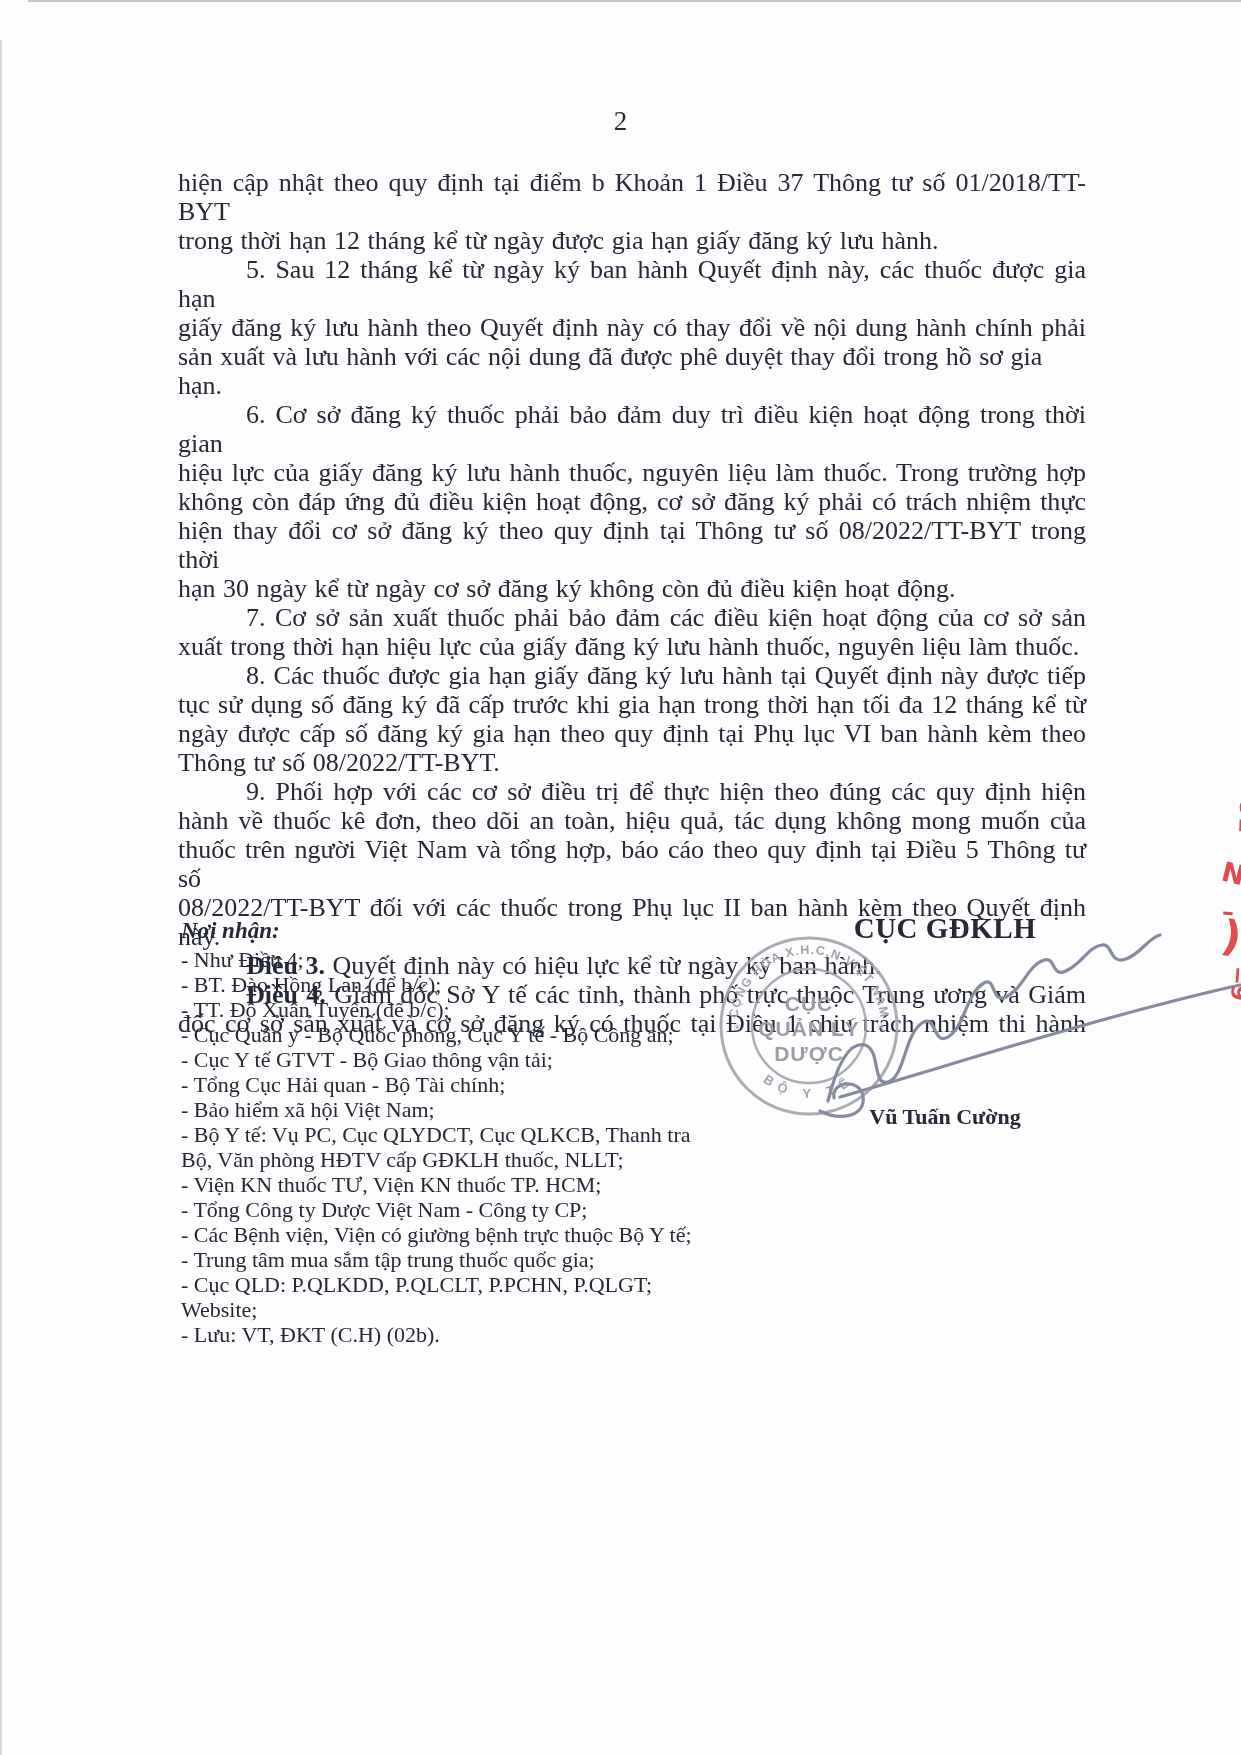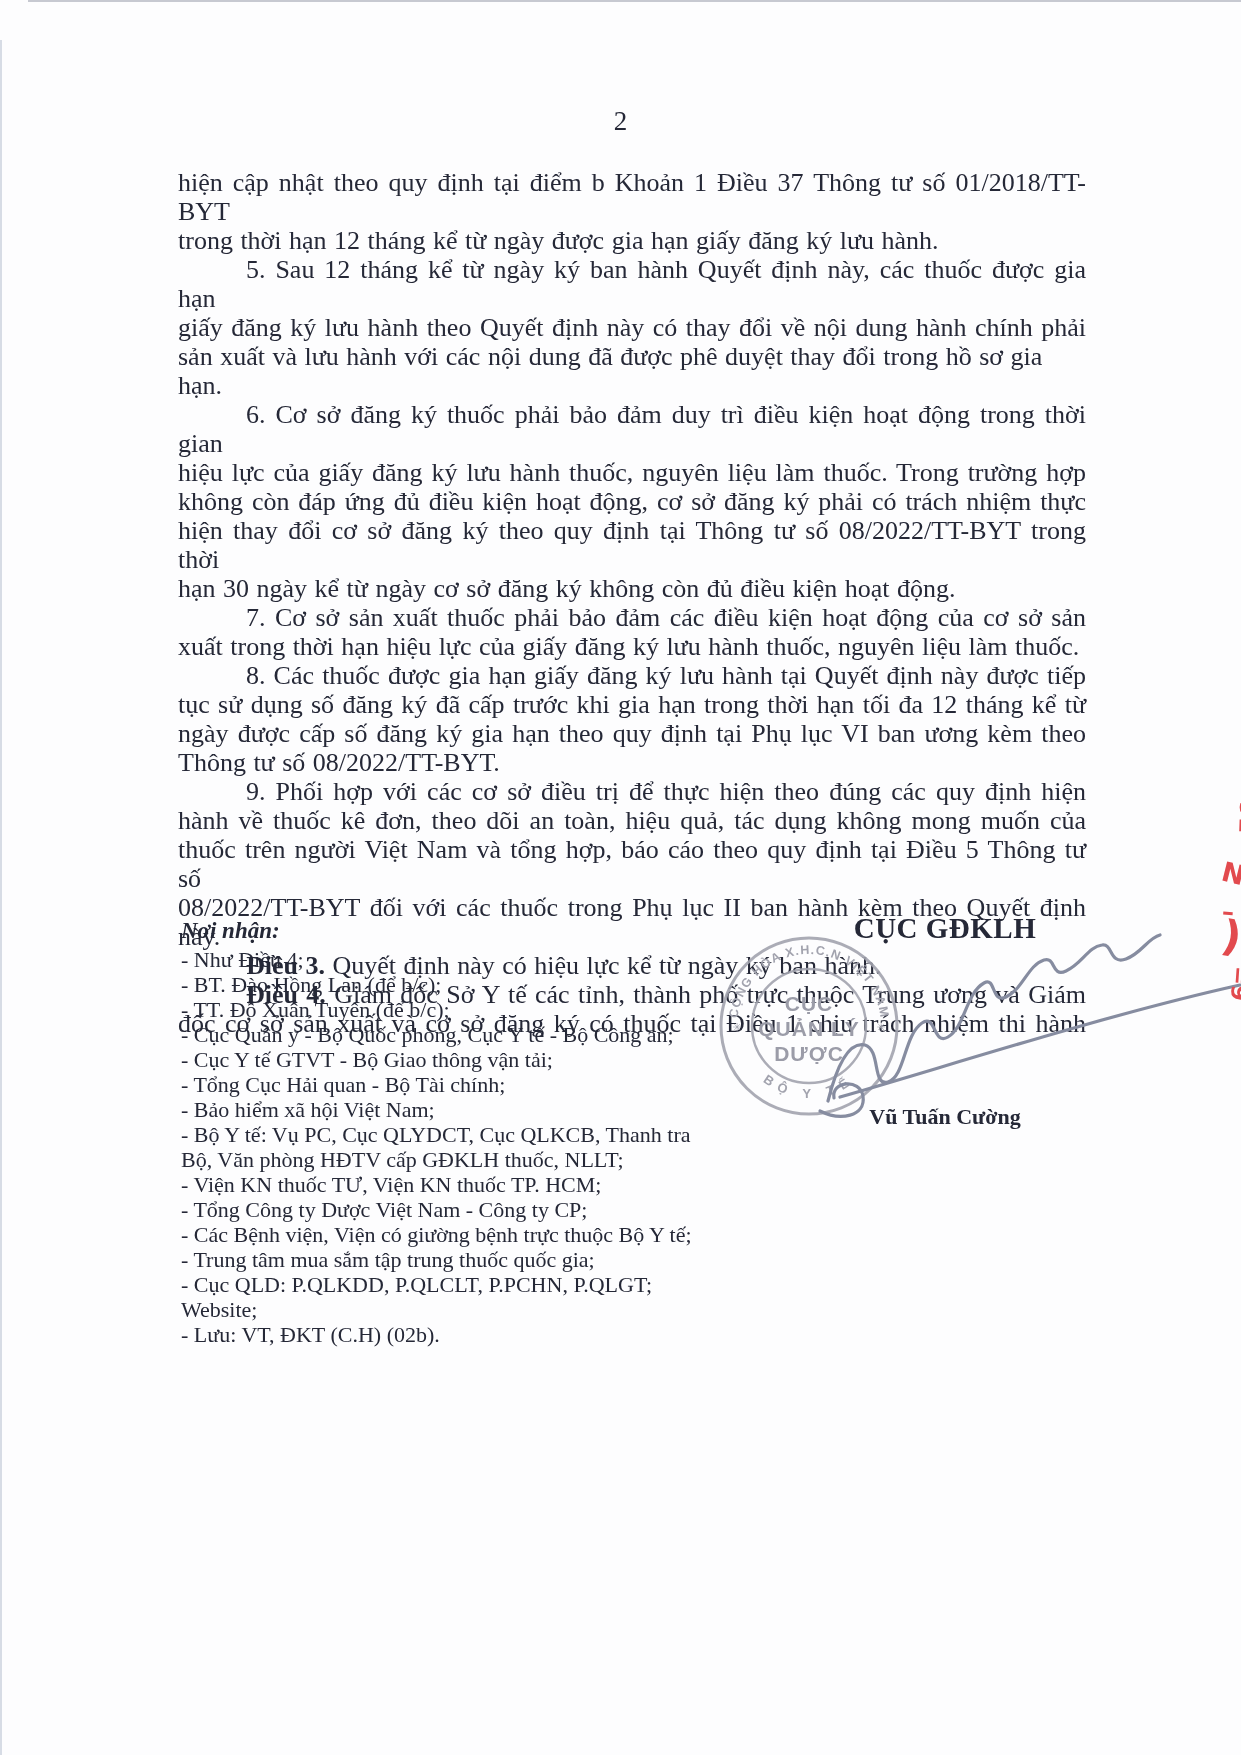--- a/index.html
+++ b/index.html
@@ -67,21 +67,21 @@
       <div class="line last"><span>sản xuất và lưu hành với các nội dung đã được phê duyệt thay đổi trong hồ sơ gia hạn.</span></div>
       <div class="line indent"><span>6. Cơ sở đăng ký thuốc phải bảo đảm duy trì điều kiện hoạt động trong thời gian</span></div>
       <div class="line"><span>hiệu lực của giấy đăng ký lưu hành thuốc, nguyên liệu làm thuốc. Trong trường hợp</span></div>
       <div class="line"><span>không còn đáp ứng đủ điều kiện hoạt động, cơ sở đăng ký phải có trách nhiệm thực</span></div>
       <div class="line"><span>hiện thay đổi cơ sở đăng ký theo quy định tại Thông tư số 08/2022/TT-BYT trong thời</span></div>
       <div class="line last"><span>hạn 30 ngày kể từ ngày cơ sở đăng ký không còn đủ điều kiện hoạt động.</span></div>
       <div class="line indent"><span>7. Cơ sở sản xuất thuốc phải bảo đảm các điều kiện hoạt động của cơ sở sản</span></div>
       <div class="line last"><span>xuất trong thời hạn hiệu lực của giấy đăng ký lưu hành thuốc, nguyên liệu làm thuốc.</span></div>
       <div class="line indent"><span>8. Các thuốc được gia hạn giấy đăng ký lưu hành tại Quyết định này được tiếp</span></div>
       <div class="line"><span>tục sử dụng số đăng ký đã cấp trước khi gia hạn trong thời hạn tối đa 12 tháng kể từ</span></div>
-      <div class="line"><span>ngày được cấp số đăng ký gia hạn theo quy định tại Phụ lục VI ban ương kèm theo</span></div>
+      <div class="line"><span>ngày được cấp số đăng ký gia hạn theo quy định tại Phụ lục VI ban hành kèm theo</span></div>
       <div class="line last"><span>Thông tư số 08/2022/TT-BYT.</span></div>
       <div class="line indent"><span>9. Phối hợp với các cơ sở điều trị để thực hiện theo đúng các quy định hiện</span></div>
       <div class="line"><span>hành về thuốc kê đơn, theo dõi an toàn, hiệu quả, tác dụng không mong muốn của</span></div>
       <div class="line"><span>thuốc trên người Việt Nam và tổng hợp, báo cáo theo quy định tại Điều 5 Thông tư số</span></div>
       <div class="line"><span>08/2022/TT-BYT đối với các thuốc trong Phụ lục II ban hành kèm theo Quyết định</span></div>
       <div class="line last"><span>này.</span></div>
       <div class="line indent last"><span class="b">Điều 3.</span><span> Quyết định này có hiệu lực kể từ ngày ký ban hành.</span></div>
       <div class="line indent"><span class="b">Điều 4.</span><span> Giám đốc Sở Y tế các tỉnh, thành phố trực thuộc Trung ương và Giám</span></div>
       <div class="line"><span>đốc cơ sở sản xuất và cơ sở đăng ký có thuốc tại Điều 1 chịu trách nhiệm thi hành</span></div>
     </div>

